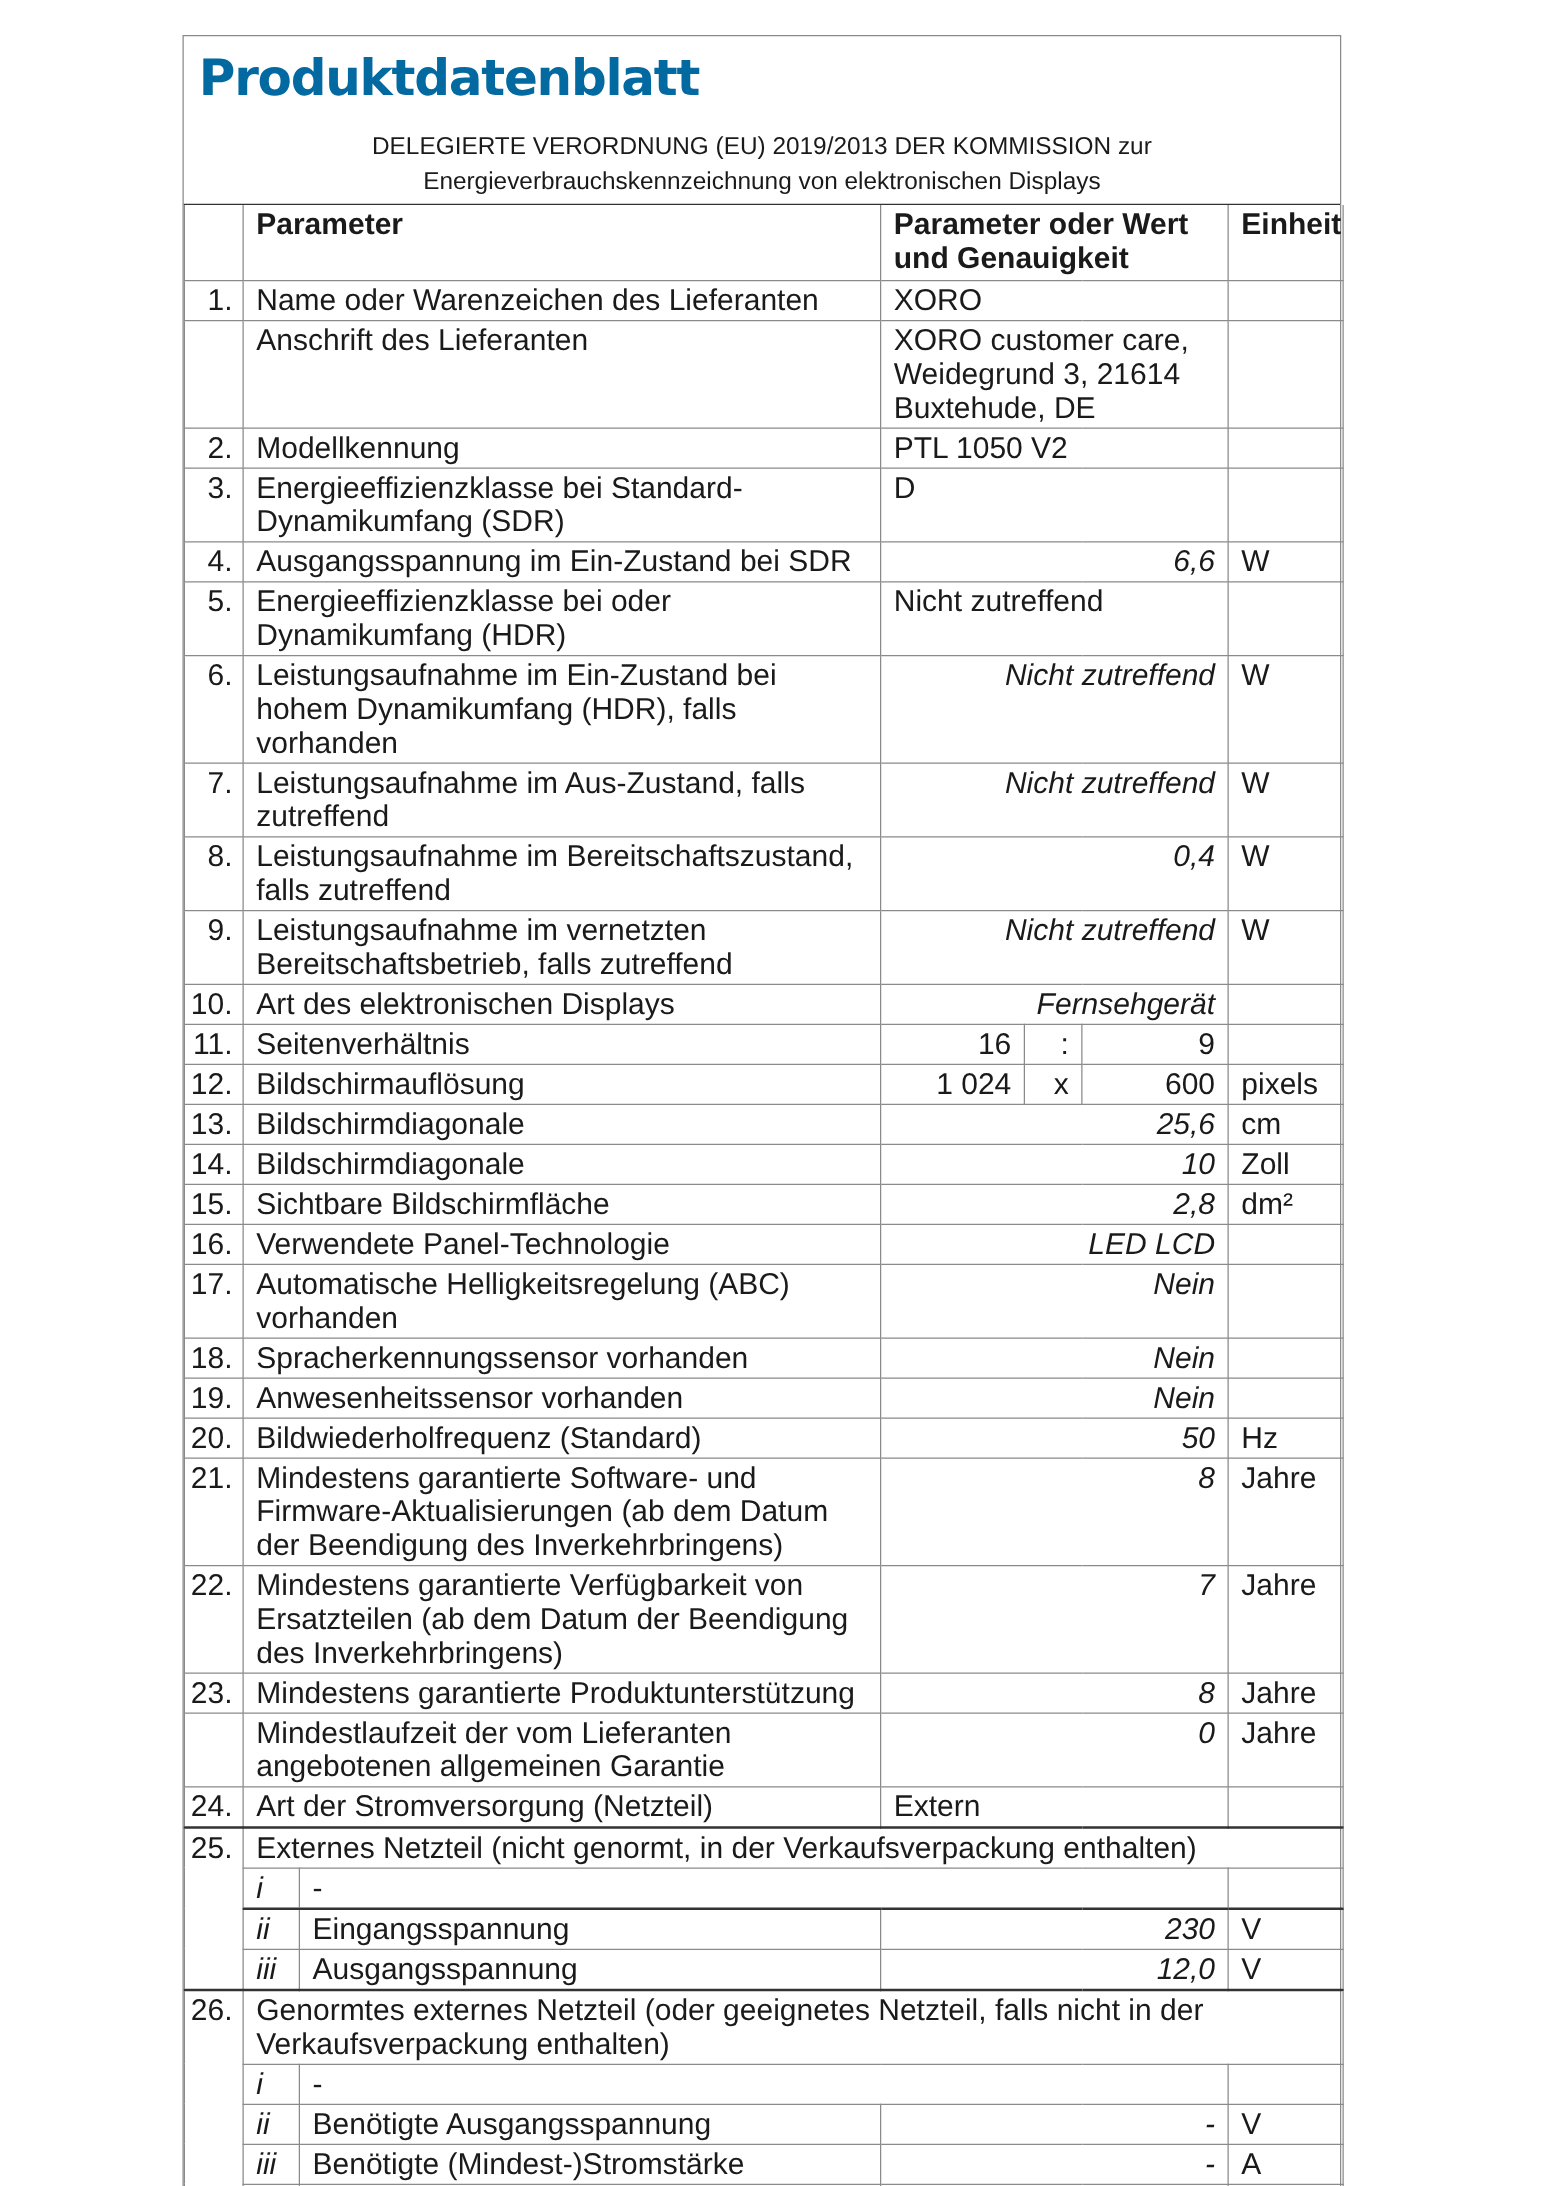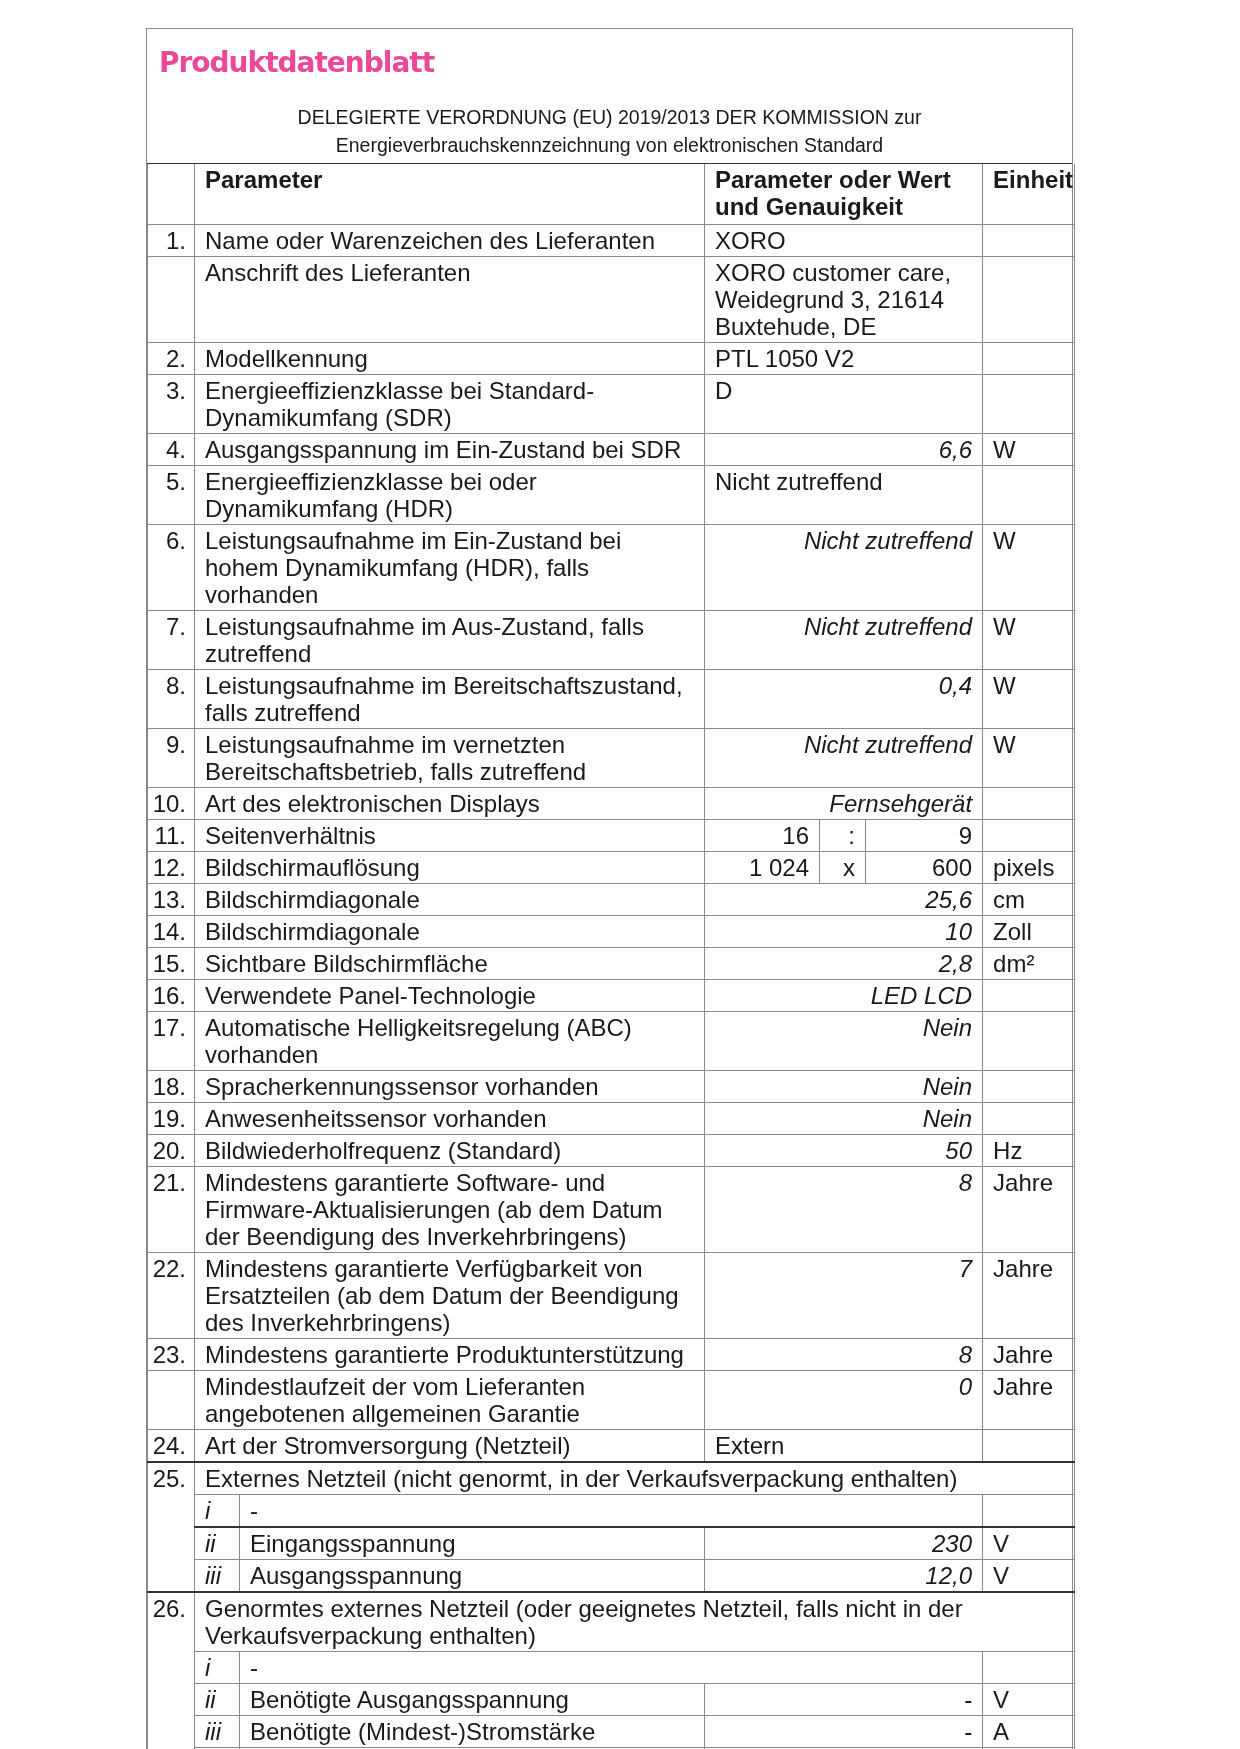--- a/index.html
+++ b/index.html
@@ -1,40 +1,40 @@
 <!DOCTYPE html>
 <html><head>
 <meta charset="utf-8">
 <style>
   html, body { margin:0; padding:0; background:#ffffff; }
   body { width:1240px; height:1749px; position:relative; font-family:"Liberation Sans", sans-serif; color:#1a1a1a; }
   .sheet { position:absolute; left:146px; top:28px; width:927px; border:1.5px solid #8a8a8a; box-sizing:border-box; }
   .titlebox { height:135px; border-bottom:1.5px solid #333; padding:0 12px; box-sizing:border-box; }
-  .title { font-family:"DejaVu Sans", sans-serif; font-weight:bold; font-size:28px; color:#ec4899; letter-spacing:-1px; padding-top:8px; line-height:52px; }
+  .title { font-family:"DejaVu Sans", sans-serif; font-weight:bold; font-size:40px; color:#0369a1; letter-spacing:-1px; padding-top:8px; line-height:52px; }
   .subtitle { font-size:19.5px; line-height:28px; margin-top:14px;text-align:center; }
   table { border-collapse:collapse; width:100%; table-layout:fixed; font-size:24px; }
   td { border:1px solid #8a8a8a; padding:2px 10px 2px 10px; vertical-align:top; line-height:27px; box-sizing:border-box; }
   tr { height:32px; }
   td.num { text-align:right; padding-right:8px; padding-left:2px; }
   td.r { text-align:right;font-style:italic; }
   td.c { text-align:right; }
   td.hd { font-weight:bold; }
   td.rom { font-style:italic; padding-left:10px; }
   tr.thick-top td { border-top:2px solid #333; }
   .no-top { border-top:none; }
 </style>
 </head>
 <body>
 
 <div class="sheet">
   <div class="titlebox">
     <div class="title">Produktdatenblatt</div>
     <div class="subtitle">
       <div>DELEGIERTE VERORDNUNG (EU) 2019/2013 DER KOMMISSION zur</div>
-      <div>Energieverbrauchskennzeichnung von elektronischen Standard</div>
+      <div>Energieverbrauchskennzeichnung von elektronischen Displays</div>
     </div>
   </div>
 
   <table>
     <colgroup>
       <col style="width:47px">
       <col style="width:45px">
       <col style="width:465px">
       <col style="width:115px">
       <col style="width:46px">

